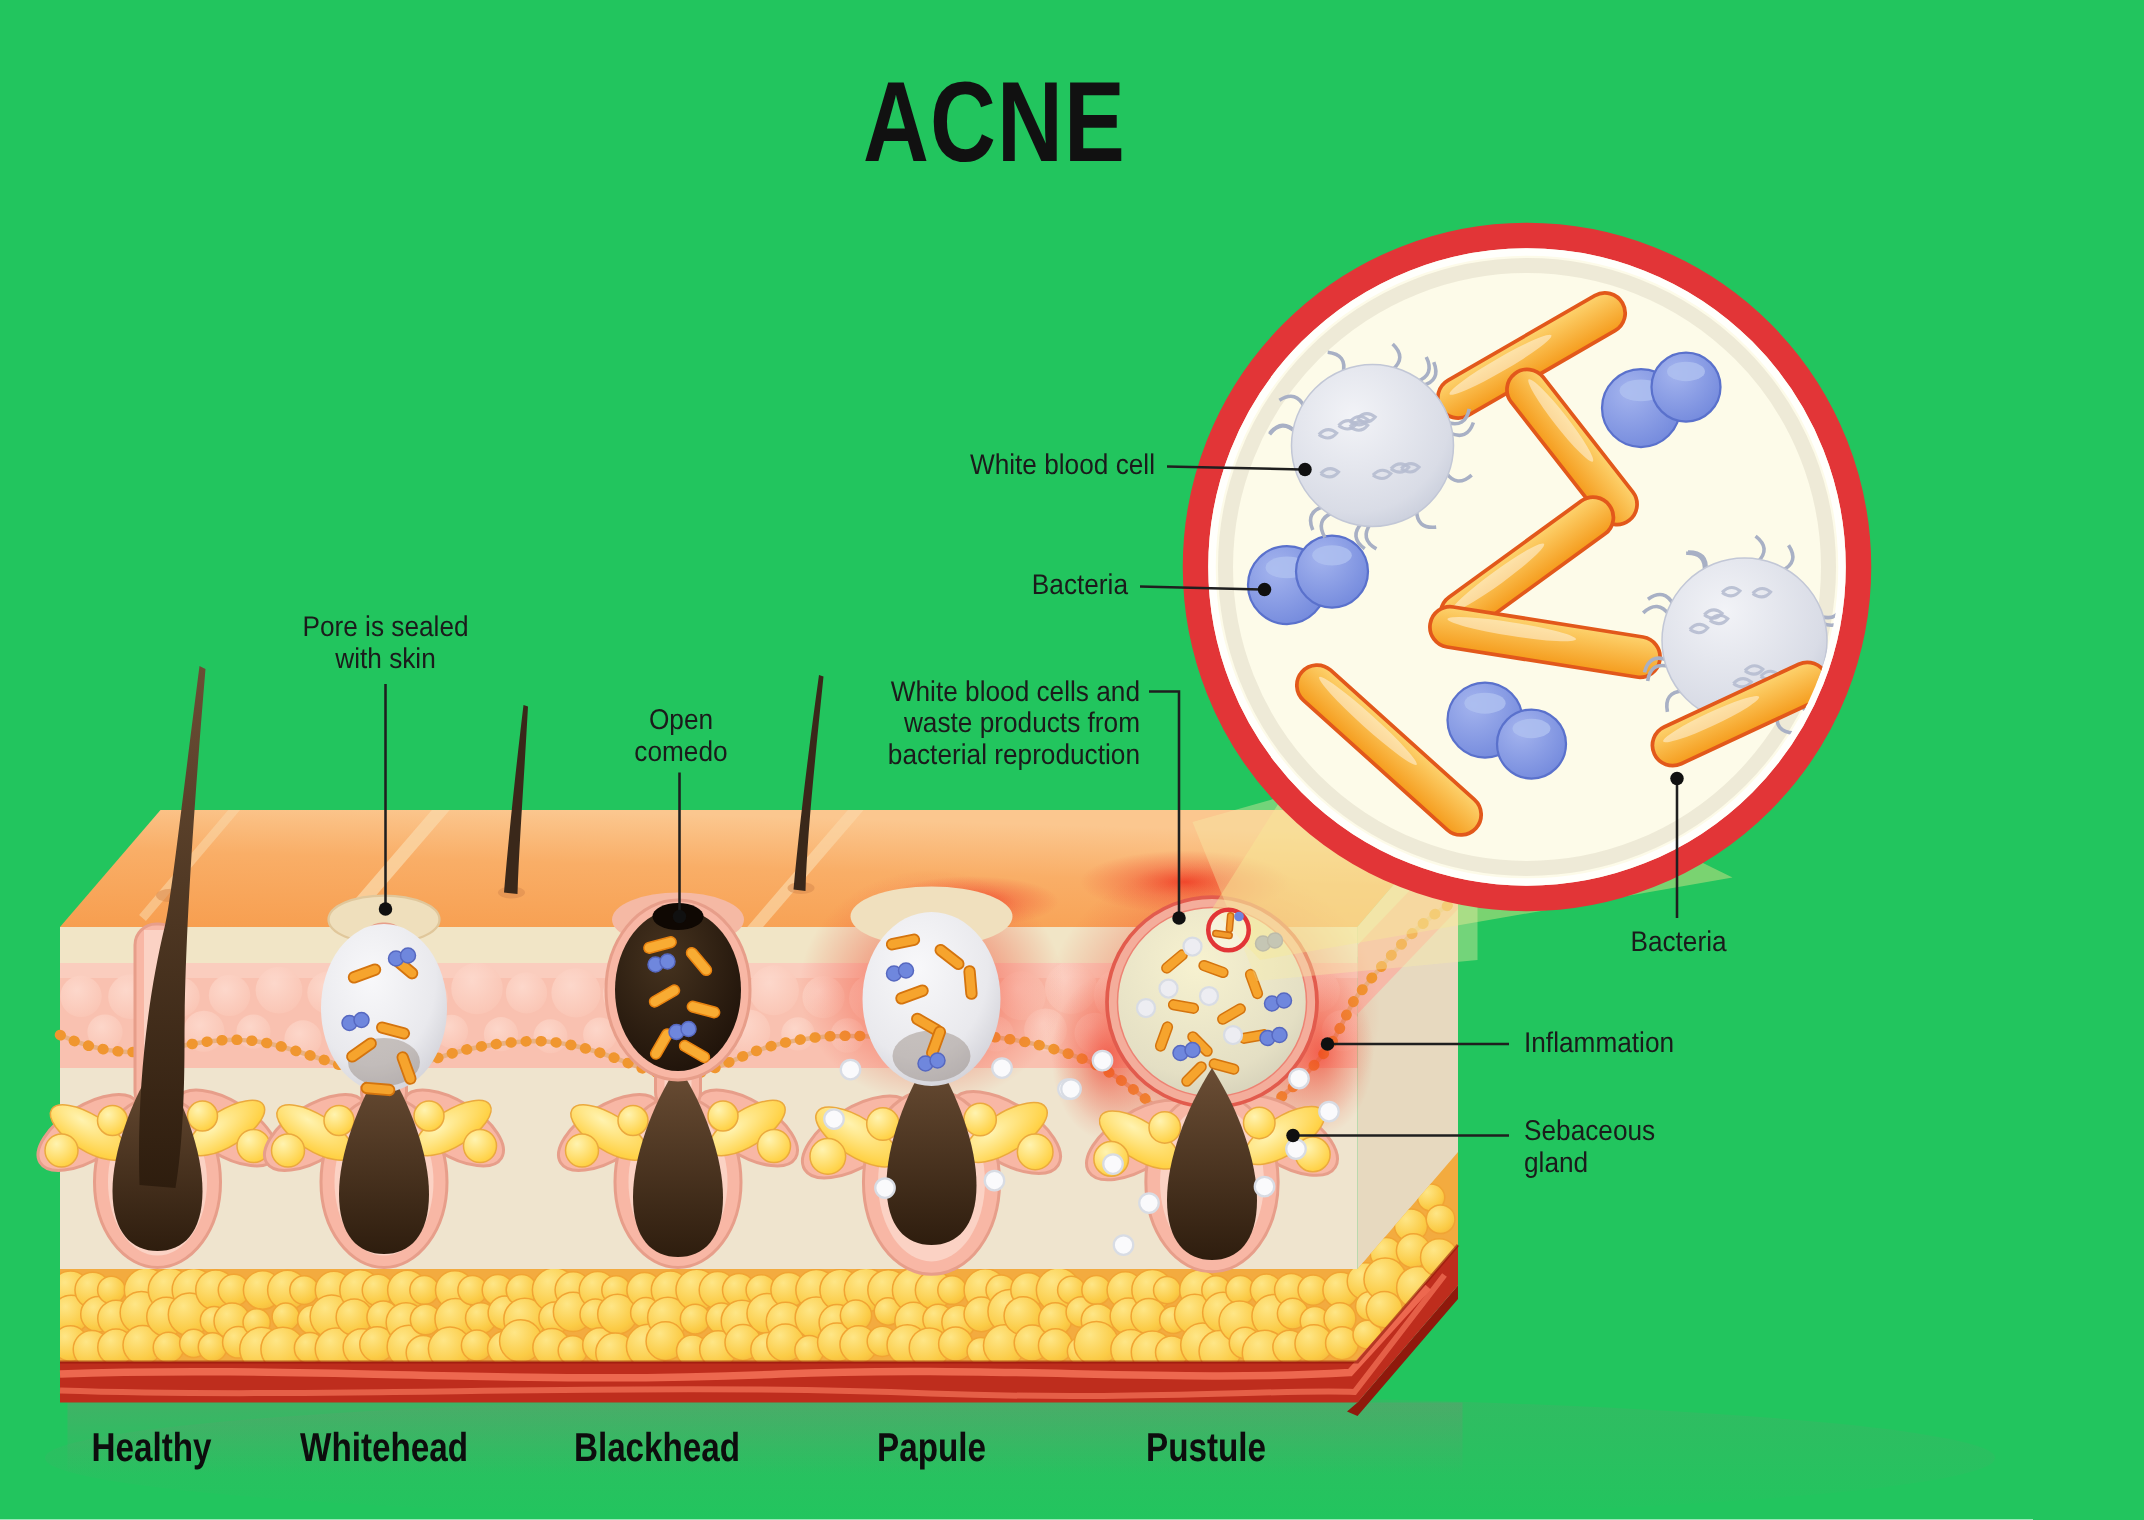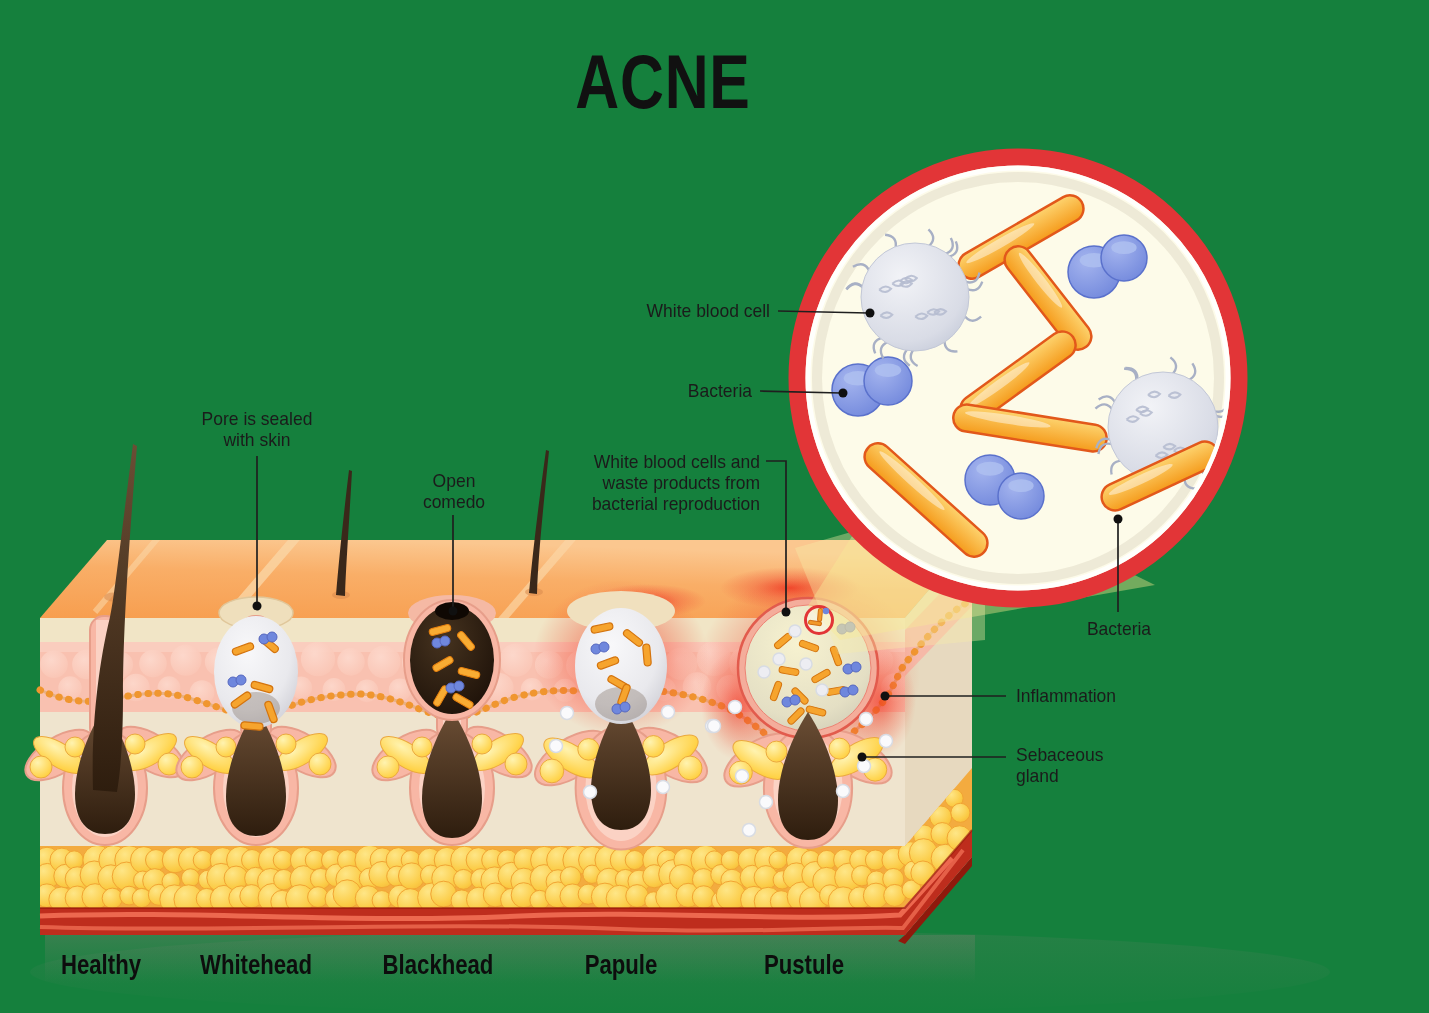--- a/index.html
+++ b/index.html
@@ -1,16 +1,16 @@
 <!DOCTYPE html>
 <html><head>
 <meta charset="utf-8">
 <style>
   html,body{margin:0;padding:0;background:#ffffff;}
-  .canvas{position:relative;width:1429px;height:1013px;background:#15803d;overflow:hidden;
+  .canvas{position:relative;width:1429px;height:1013px;background:#22c55e;overflow:hidden;
           font-family:"Liberation Sans", sans-serif;}
   .title{position:absolute;top:38px;left:363px;width:600px;text-align:center;
          font-weight:bold;font-size:76px;letter-spacing:1px;color:#111;
          transform:scaleX(.80);}
   .label{position:absolute;font-size:19px;line-height:21px;color:#1b1b1b;white-space:pre-line;}
   .label.center{text-align:center;transform:scaleX(.92);}
   .label.right{text-align:right;transform:scaleX(.92);transform-origin:100% 50%;}
   .label.left{transform:scaleX(.92);transform-origin:0 50%;}
   .stage{position:absolute;top:950px;width:160px;text-align:center;font-weight:bold;
          font-size:27px;color:#0d0d0d;transform:scaleX(.82);}

